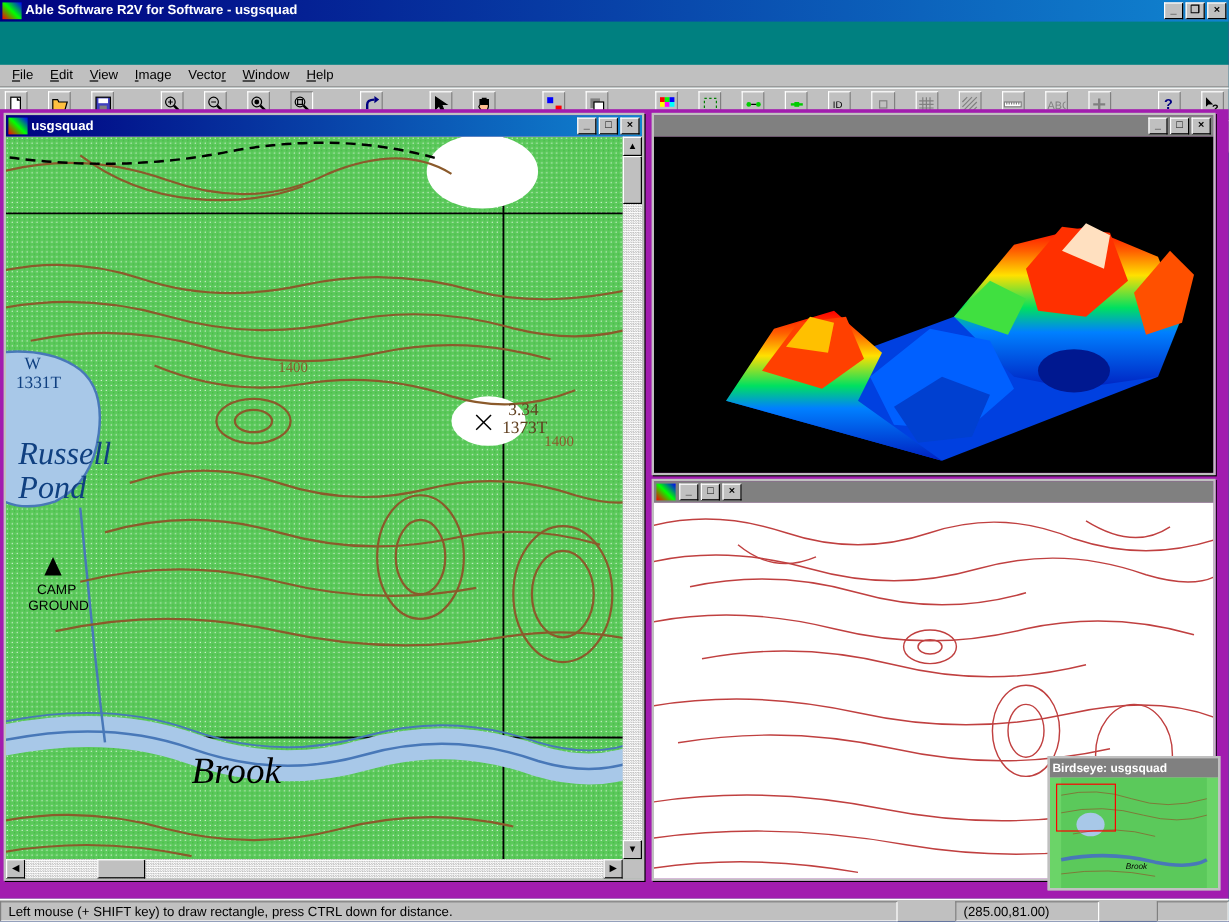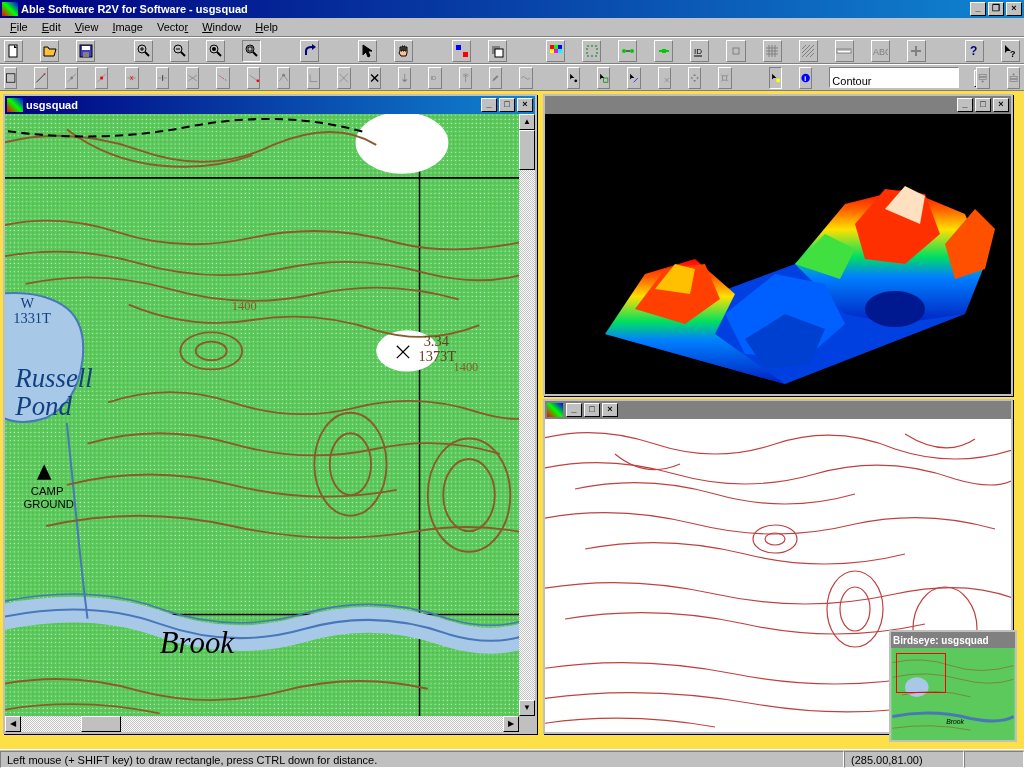--- a/index.html
+++ b/index.html
@@ -2,50 +2,50 @@
 <html><head>
 <meta charset="utf-8">
 <style>
 * { margin:0; padding:0; box-sizing:border-box; }
 body { font-family:"MS Sans Serif",Arial,sans-serif; font-size:11px; background:#008080; width:1024px; height:768px; overflow:hidden; position:relative; }
 .titlebar { height:18px; background:linear-gradient(to right,#000080,#1084d0); color:#fff; display:flex; align-items:center; padding:0 2px; font-weight:bold; }
 .titlebar .icon { width:16px; height:14px; margin-right:3px; background:#fff; display:inline-block; }
 .titlebar .title { flex:1; }
 .winbtns { display:flex; gap:2px; }
 .winbtn { width:16px; height:14px; background:#c0c0c0; border:1px solid; border-color:#fff #000 #000 #fff; font-size:9px; line-height:11px; text-align:center; color:#000; font-family:Arial; font-weight:bold; cursor:default; }
-.menubar { height:19px; background:#c0c0c0; display:flex; align-items:center; padding:0 4px; gap:2px; border-bottom:1px solid #808080; }
+.menubar { height:19px; background:#c0c0c0; display:flex; align-items:center; padding:0 4px; gap:2px; border-bottom:1px solid #808080;margin-top:36px; }
 .menubar span { padding:2px 6px; cursor:default; }
 .menubar span u { text-decoration:underline; }
 .toolbar { height:27px; background:#c0c0c0; display:flex; align-items:center; padding:2px 4px; gap:17px; border-top:1px solid #fff; border-bottom:1px solid #808080; }
 .tbtn { width:23px; height:22px; background:#c0c0c0; border:1px solid; border-color:#fff #808080 #808080 #fff; display:flex; align-items:center; justify-content:center; cursor:default; overflow:hidden; }
 .tbtn.pressed { border-color:#808080 #fff #fff #808080; }
 .tbtn svg { width:16px; height:16px; }
 .tsep { width:6px; height:22px; }
 .dropdown { height:21px; width:130px; background:#fff; border:1px solid; border-color:#808080 #fff #fff #808080; display:inline-flex; align-items:flex-end; padding:0 2px; }
 .dropdown input { border:none; flex:1; font-size:11px; outline:none; background:transparent; }
 .dropdown .ddbtn { width:16px; height:17px; background:#c0c0c0; border:1px solid; border-color:#fff #000 #000 #fff; text-align:center; font-size:8px; line-height:15px; }
-.workspace { position:absolute; top:91px; left:0; right:0; bottom:19px; background:#fde047; }
+.workspace { position:absolute; top:91px; left:0; right:0; bottom:19px; background:#a21caf; }
 .childwin { position:absolute; border:2px solid #c0c0c0; box-shadow:1px 1px 0 #000; display:flex; flex-direction:column; }
 .childwin .titlebar { height:18px; }
 .childwin.inactive .titlebar { background:#808080; }
 .cw-body { flex:1; background:#fff; position:relative; overflow:hidden; }
 .scrollbar-v { position:absolute; right:0; top:18px; bottom:16px; width:16px; background:#c0c0c0; }
 .scrollbar-h { position:absolute; left:0; right:16px; bottom:0; height:16px; background:#c0c0c0; }
 .scrollbar-v .sbtn, .scrollbar-h .sbtn { position:absolute; width:16px; height:16px; background:#c0c0c0; border:1px solid; border-color:#fff #000 #000 #fff; text-align:center; font-size:8px; line-height:13px; }
 .scrollbar-v .track, .scrollbar-h .track { position:absolute; background:repeating-conic-gradient(#c0c0c0 0 25%, #fff 0 50%) 0 0/2px 2px; }
 .scrollbar-v .track { top:16px; bottom:16px; left:0; right:0; }
 .scrollbar-h .track { left:16px; right:16px; top:0; bottom:0; }
 .thumb { position:absolute; background:#c0c0c0; border:1px solid; border-color:#fff #000 #000 #fff; }
 .corner { position:absolute; right:0; bottom:0; width:16px; height:16px; background:#c0c0c0; }
-.statusbar { position:absolute; bottom:0; left:0; right:0; height:19px; background:#c0c0c0; border-top:1px solid #fff; display:flex; align-items:center; font-size:11px; }
+.statusbar { position:absolute; bottom:0; left:0; right:0; height:19px; background:#c0c0c0; border-top:1px solid #fff; display:flex; align-items:center; font-size:11px;gap:48px; }
 .statusbar .panel { border:1px solid; border-color:#808080 #fff #fff #808080; padding:1px 6px; height:17px; line-height:14px; }
 .statusbar .panel.main { flex:1; border:1px solid; border-color:#808080 #fff #fff #808080; }
 
 .topo { width:100%; height:100%; background:#6bd468; position:relative; }
-.birdseye { position:absolute; right:0; bottom:0; width:128px; height:112px; border:2px solid #c0c0c0; background:#c0c0c0; }
+.birdseye { position:absolute; right:0; bottom:0; width:144px; height:112px; border:2px solid #c0c0c0; background:#c0c0c0; }
 .birdseye .titlebar { background:#808080; height:16px; font-size:10px; }
 .birdseye .bbody { height:calc(100% - 16px); background:#6bd468; position:relative; }
 .birdseye .bbody .rect { position:absolute; border:1px solid red; left:5px; top:5px; width:50px; height:40px; }
 </style>
 </head>
 <body>
 
 <div class="titlebar">
   <span class="icon" style="background:linear-gradient(45deg,#f00,#0f0,#00f)"></span>
   <span class="title">Able Software R2V for Software - usgsquad</span>

